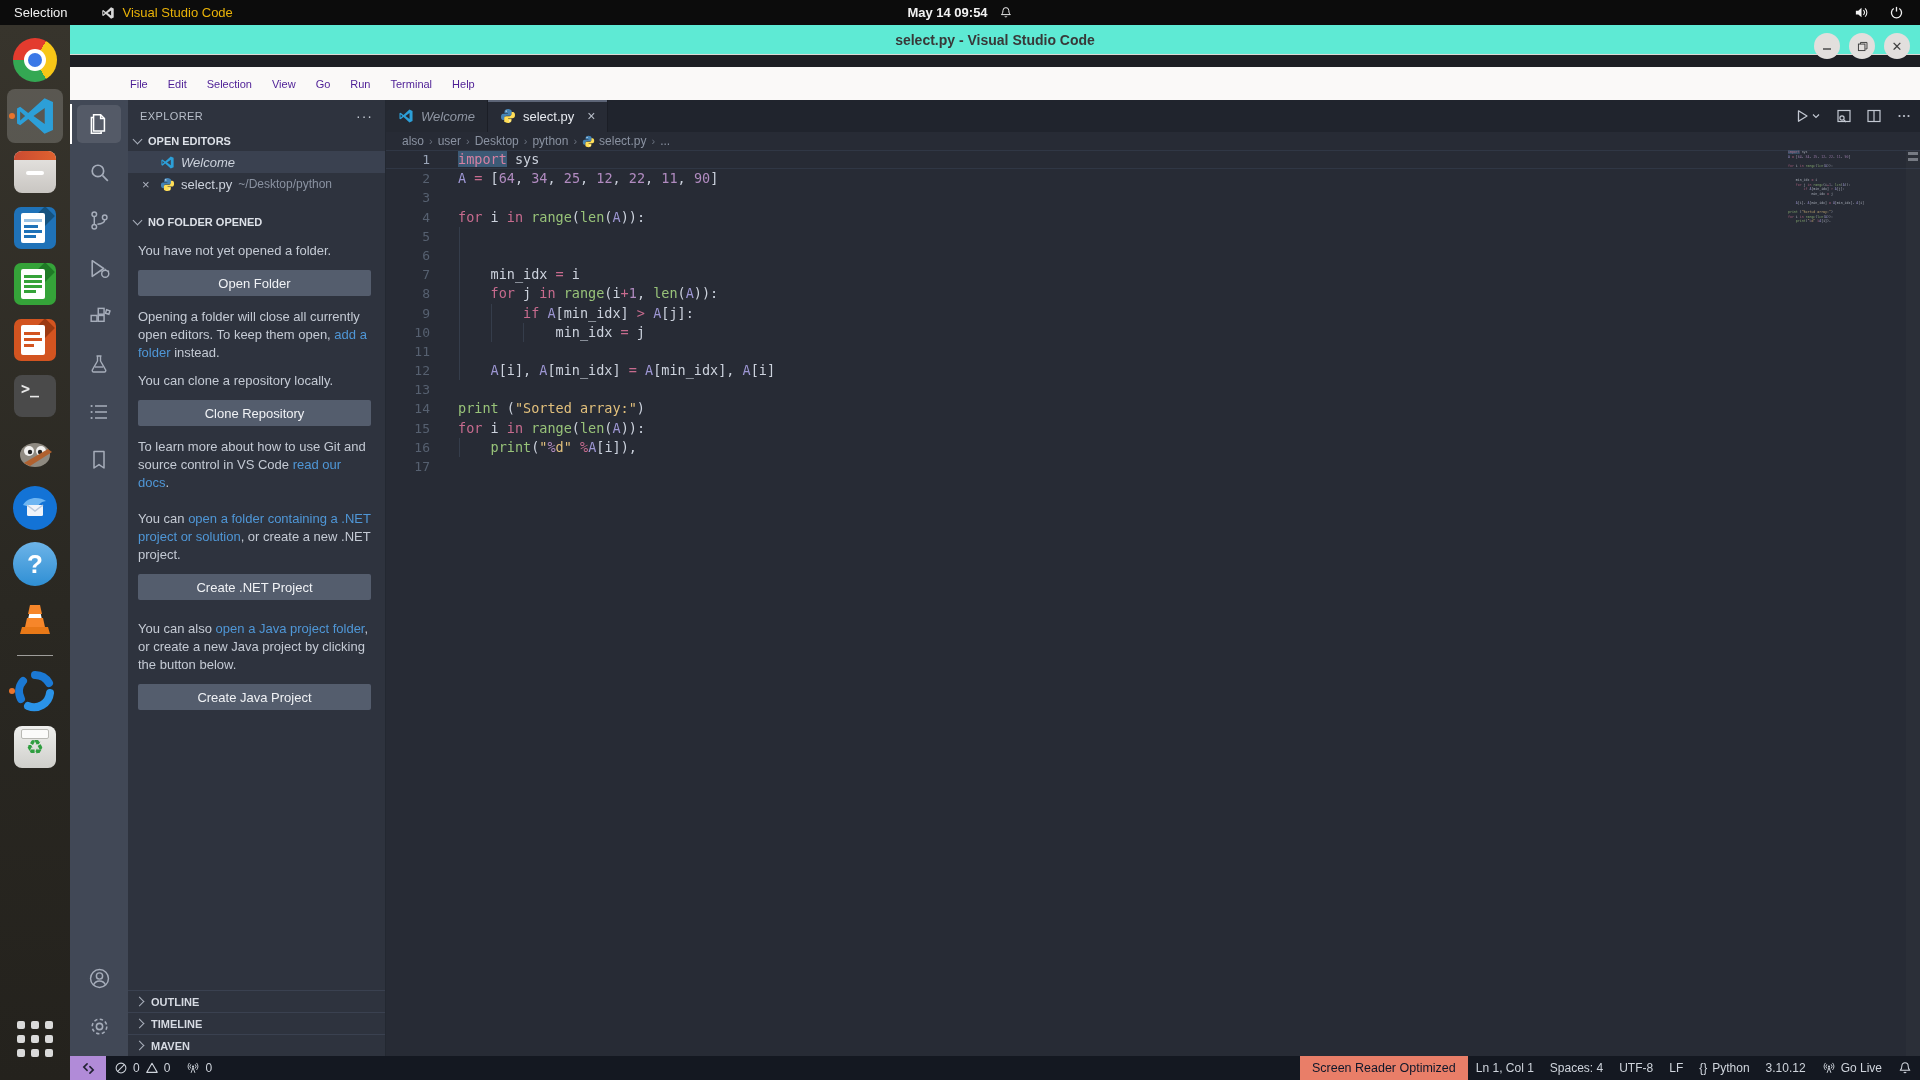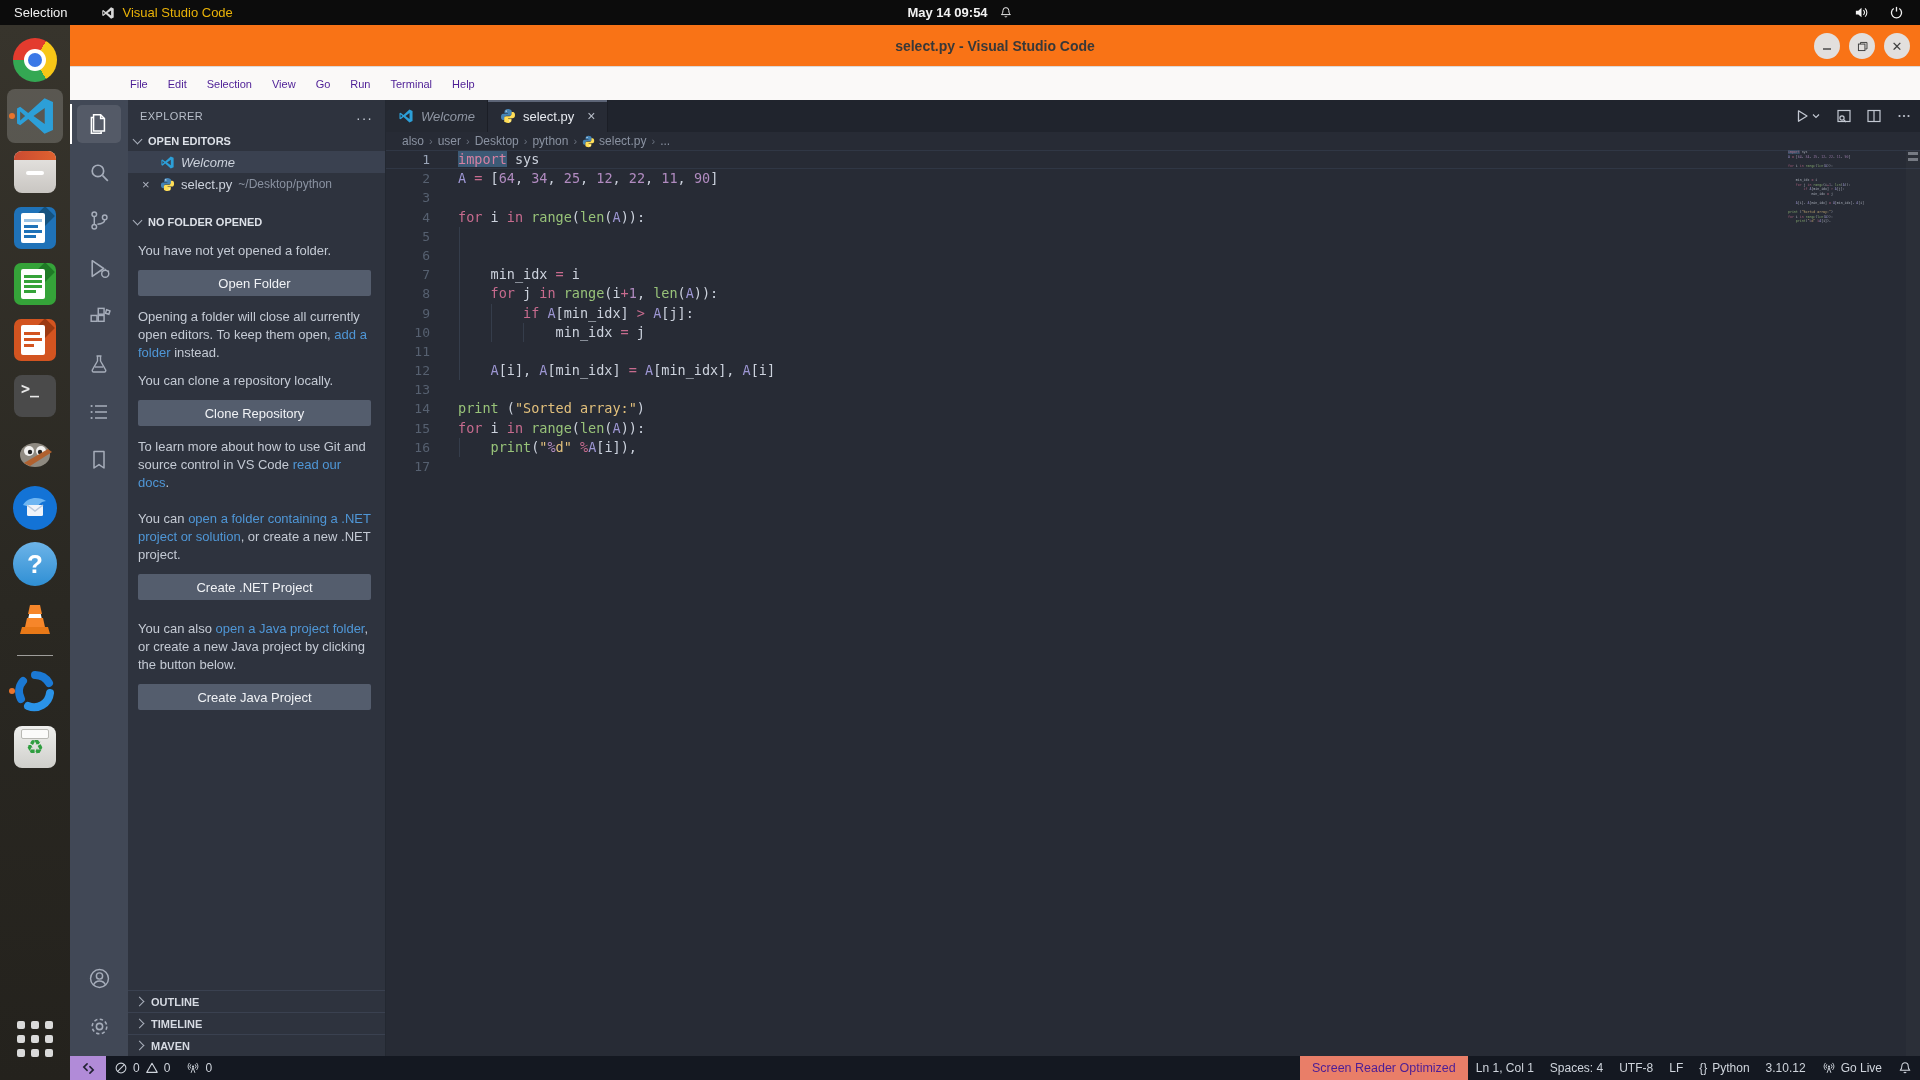--- a/index.html
+++ b/index.html
@@ -40,21 +40,21 @@
   .ic-files::after { content:""; position:absolute; left:12px; top:20px; width:18px; height:4px; border-radius:2px; background:#fff; }
   .ic-trash { width:42px; height:42px; border-radius:8px; background:linear-gradient(180deg,#efefed,#cfcfcb); display:flex; align-items:center; justify-content:center; font-size:20px; color:#2e9e3f; position:relative; }
   .ic-trash::before { content:""; position:absolute; top:3px; left:7px; right:7px; height:8px; background:#fbfbfa; border-radius:2px; border:1px solid #b9b9b4; }
   .ic-grid { display:grid; grid-template-columns:repeat(3,8px); grid-gap:6px; }
   .ic-grid span { width:8px; height:8px; border-radius:2px; background:#dadada; }
   .dock-sep { width:36px; height:1px; background:rgba(255,255,255,.55); margin:6px 0 8px; }
   #show-apps { margin-top:auto; margin-bottom:14px; }
 
   
   #vswin { position:absolute; left:70px; top:25px; right:0; bottom:0; }
-  #titlebar { position:absolute; left:0; top:0; right:0; height:42px; background:#f97316;
+  #titlebar { position:absolute; left:0; top:0; right:0; height:30px; background:#5eead4;
     border-bottom:1px solid #dcd9d6; display:flex; align-items:center; justify-content:center; }
   #titlebar .title { font-size:14px; font-weight:bold; color:#383838; }
   .winbtns { position:absolute; right:10px; top:8px; display:flex; gap:9px; }
   .winbtn { width:26px; height:26px; border-radius:50%; background:#e2dfdd; color:#3f3f3f;
     display:flex; align-items:center; justify-content:center; font-size:13px; }
   #menubar { position:absolute; left:0; top:42px; right:0; height:33px; background:#faf9f8;
     display:flex; align-items:center; padding-left:50px; }
   #menubar .menu-item { font-size:11px; color:#4c1d95; padding:5px 10px; border-radius:4px; }
 
   
@@ -64,21 +64,21 @@
   #activitybar { width:58px; background:#414856; display:flex; flex-direction:column; align-items:center; flex:none; }
   .ab-icon { width:58px; height:48px; display:flex; align-items:center; justify-content:center; color:#a6adba; position:relative; }
   .ab-icon.active { color:#ffffff; }
   .ab-icon.active::before { content:""; position:absolute; left:0; top:4px; bottom:4px; width:2px; background:#fff; }
   .ab-icon.active::after { content:""; position:absolute; inset:5px 7px; background:rgba(255,255,255,.10); border-radius:5px; }
   .ab-bottom { margin-top:auto; }
 
   
   #sidebar { width:258px; background:#2e333e; flex:none; position:relative; color:#c7ccd6;
     border-right:1px solid #232831; font-size:13px; }
-  .sb-header { height:31px; display:flex; align-items:flex-start; padding:10px 12px; font-size:11px;
+  .sb-header { height:31px; display:flex; align-items:center; padding:4px 12px; font-size:11px;
     color:#b8bfca; letter-spacing:.4px; }
   .sb-header .more { margin-left:auto; font-size:14px; color:#c3c9d3; letter-spacing:1px; }
   .chev { display:inline-block; width:7px; height:7px; border-right:1.4px solid #aab0bc;
     border-bottom:1.4px solid #aab0bc; flex:none; }
   .chev.down { transform:rotate(45deg); margin-top:-3px; }
   .chev.right { transform:rotate(-45deg); }
   .sec-head { height:20px; display:flex; align-items:center; gap:7px; padding:0 6px; font-size:11px;
     font-weight:bold; color:#dde1e8; background:#2e333e; }
   .oe-row { height:22px; display:flex; align-items:center; gap:6px; padding-left:32px; color:#ccd2dc; }
   .oe-row.selected { background:#3a4150; }
@@ -130,21 +130,21 @@
     font-family:"DejaVu Sans Mono",monospace; font-size:13.5px; }
   #scrollbar { position:absolute; top:50px; right:0; width:14px; bottom:0; background:rgba(255,255,255,0.02); }
   #scrollbar .mark { position:absolute; left:2px; right:2px; height:3px; background:rgba(210,215,225,.45); }
 
   
   #statusbar { position:absolute; left:0; bottom:0; right:0; height:24px; background:#141821;
     display:flex; align-items:center; color:#cfd4dc; font-size:12px; }
   .st-item { display:flex; align-items:center; gap:5px; padding:0 8px; height:24px; }
   #remote-ind { width:36px; background:#b18bd8; color:#232334; justify-content:center; padding:0; }
   .st-right { margin-left:auto; display:flex; align-items:center; }
-  #sr-badge { background:#e97e68; color:#4c1d95; font-size:12.5px; padding:0 12px; }
+  #sr-badge { background:#e97e68; color:#0f172a; font-size:12.5px; padding:0 12px; }
   svg.sticon { display:block; }
 </style>
 </head>
 <body>
 
 <svg width="0" height="0" style="position:absolute">
   <defs>
     <symbol id="i-vscode" viewBox="0 0 24 24">
       <path fill-rule="evenodd" fill="currentColor" d="M17.2 2.3 8.3 10.4 3.9 7l-1.7.9v8.2l1.7.9 4.4-3.4 8.9 8.1 4.6-2.1V4.4L17.2 2.3zM17.3 7.6v8.8L11.2 12l6.1-4.4zM3.9 9.6 6.6 12l-2.7 2.4V9.6z"></path>
     </symbol>

